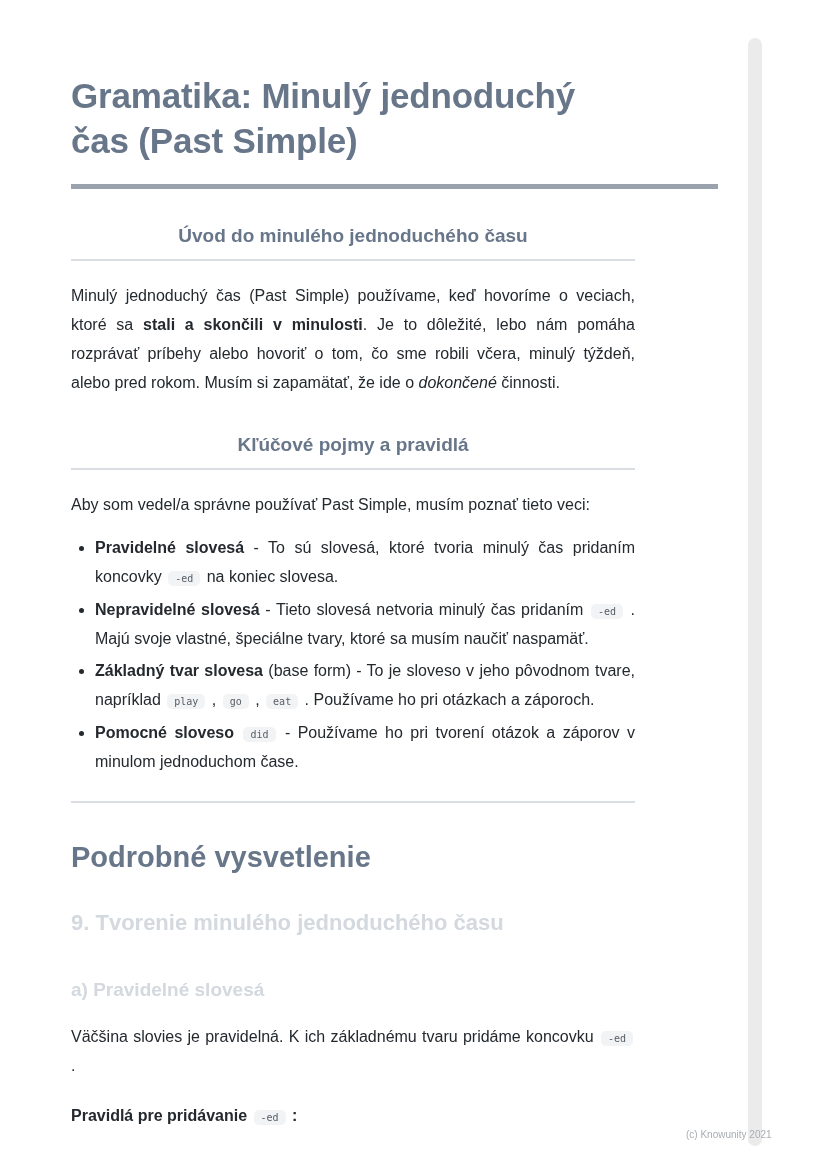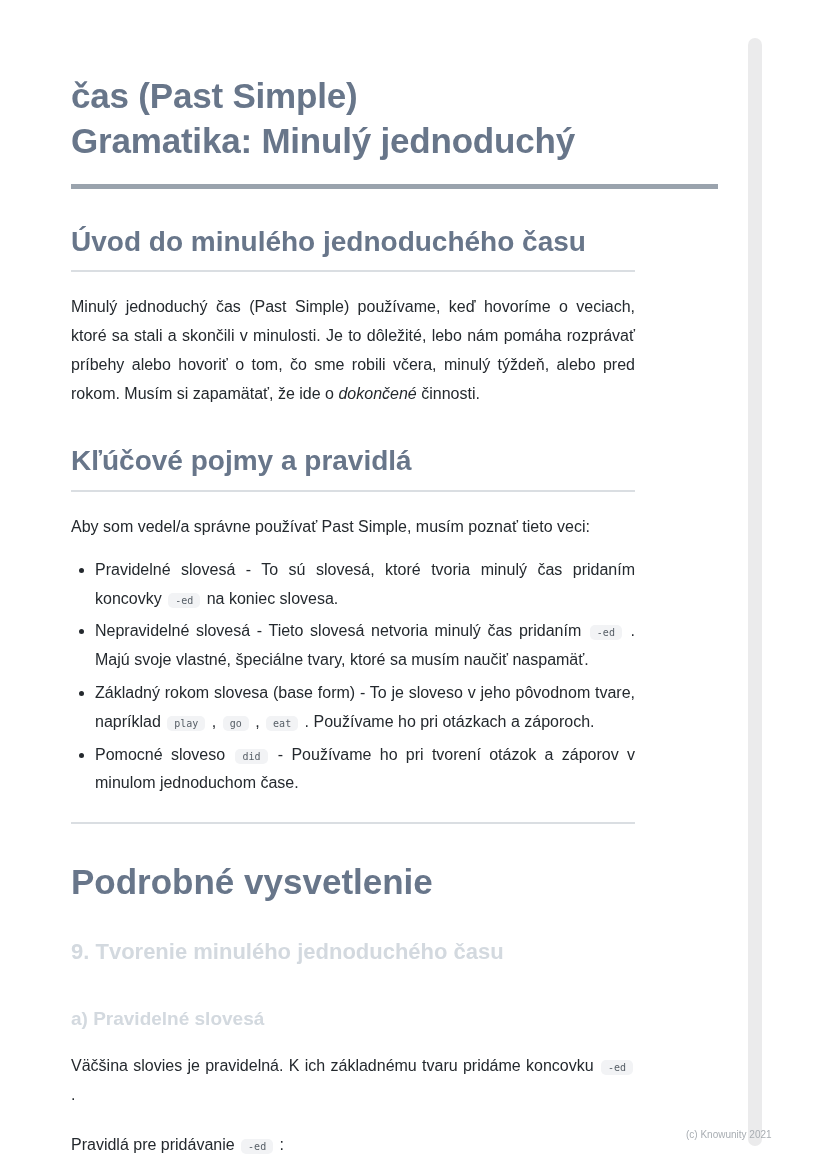--- a/index.html
+++ b/index.html
@@ -29,32 +29,33 @@
   }
   h1.doc-title .title-line { display: block; }
   .rule-thick {
     margin-top: 20px;
     width: 647px;
     height: 5px;
     background: var(--rule_strong, #9aa3ad);
   }
   h2.section-heading {
     margin: 36px 0 0 0;
-    font-size: 28px;
+    font-size: 19px;
     line-height: 1.2;
     font-weight: 700;
     color: var(--heading, #68768a);
+    text-align: center;
   }
   h2.section-heading.underlined {
     padding-bottom: 12px;
     border-bottom: 2px solid var(--rule_light, #dadee2);
   }
   h2.big-heading {
     margin: 36px 0 0 0;
-    font-size: 35px;
+    font-size: 29px;
     line-height: 1.25;
     font-weight: 700;
     color: var(--heading, #68768a);
   }
   .body-text {
     margin: 21px 0 0 0;
     font-size: 16px;
     line-height: 1.8;
     text-align: justify;
     color: var(--body, #24292e);
@@ -63,21 +64,21 @@
     margin: 14px 0 0 0;
     padding: 0 0 0 24px;
   }
   ul.bullet-list li {
     margin: 0 0 4px 0;
     font-size: 16px;
     line-height: 1.8;
     text-align: justify;
     color: var(--body, #24292e);
   }
-  .bold { font-weight: 400; }
+  .bold { font-weight: 700; }
   .italic { font-style: italic; }
   code.code {
     font-family: "DejaVu Sans Mono", monospace;
     font-size: 10px;
     background: var(--code_bg, #f2f3f5);
     color: var(--code_text, #565e66);
     padding: 2px 7px;
     border-radius: 5px;
     margin: 0 2px;
     white-space: nowrap;
@@ -119,38 +120,38 @@
     color: var(--footer_text, #a8adb2);
     white-space: nowrap;
   }
 </style>
 </head>
 <body style="background: rgb(255, 255, 255);">
 
 <div class="content">
 
   <h1 class="doc-title">
+    <span class="title-line">Gramatika: Minulý jednoduchý</span>
     <span class="title-line">čas (Past Simple)</span>
-    <span class="title-line">Gramatika: Minulý jednoduchý</span>
   </h1>
 
   <div class="rule-thick"></div>
 
   <h2 class="section-heading underlined">Úvod do minulého jednoduchého času</h2>
 
   <p class="body-text"><span>Minulý jednoduchý čas (Past Simple) používame, keď hovoríme o veciach, ktoré sa </span><span class="bold">stali a skončili v minulosti</span><span>. Je to dôležité, lebo nám pomáha rozprávať príbehy alebo hovoriť o tom, čo sme robili včera, minulý týždeň, alebo pred rokom. Musím si zapamätať, že ide o </span><span class="italic">dokončené</span><span> činnosti.</span></p>
 
   <h2 class="section-heading underlined">Kľúčové pojmy a pravidlá</h2>
 
   <p class="body-text">Aby som vedel/a správne používať Past Simple, musím poznať tieto veci:</p>
 
   <ul class="bullet-list">
     <li><span class="bold">Pravidelné slovesá</span><span> - To sú slovesá, ktoré tvoria minulý čas pridaním koncovky </span><code class="code">-ed</code><span> na koniec slovesa.</span></li>
     <li><span class="bold">Nepravidelné slovesá</span><span> - Tieto slovesá netvoria minulý čas pridaním </span><code class="code">-ed</code><span> . Majú svoje vlastné, špeciálne tvary, ktoré sa musím naučiť naspamäť.</span></li>
-    <li><span class="bold">Základný rokom slovesa</span><span> (base form) - To je sloveso v jeho pôvodnom tvare, napríklad </span><code class="code">play</code><span> , </span><code class="code">go</code><span> , </span><code class="code">eat</code><span> . Používame ho pri otázkach a záporoch.</span></li>
+    <li><span class="bold">Základný tvar slovesa</span><span> (base form) - To je sloveso v jeho pôvodnom tvare, napríklad </span><code class="code">play</code><span> , </span><code class="code">go</code><span> , </span><code class="code">eat</code><span> . Používame ho pri otázkach a záporoch.</span></li>
     <li><span class="bold">Pomocné sloveso</span><span> </span><code class="code">did</code><span> - Používame ho pri tvorení otázok a záporov v minulom jednoduchom čase.</span></li>
   </ul>
 
   <hr class="rule-thin">
 
   <h2 class="big-heading">Podrobné vysvetlenie</h2>
 
 
   <h3 class="faded-heading">9. Tvorenie minulého jednoduchého času</h3>
 

